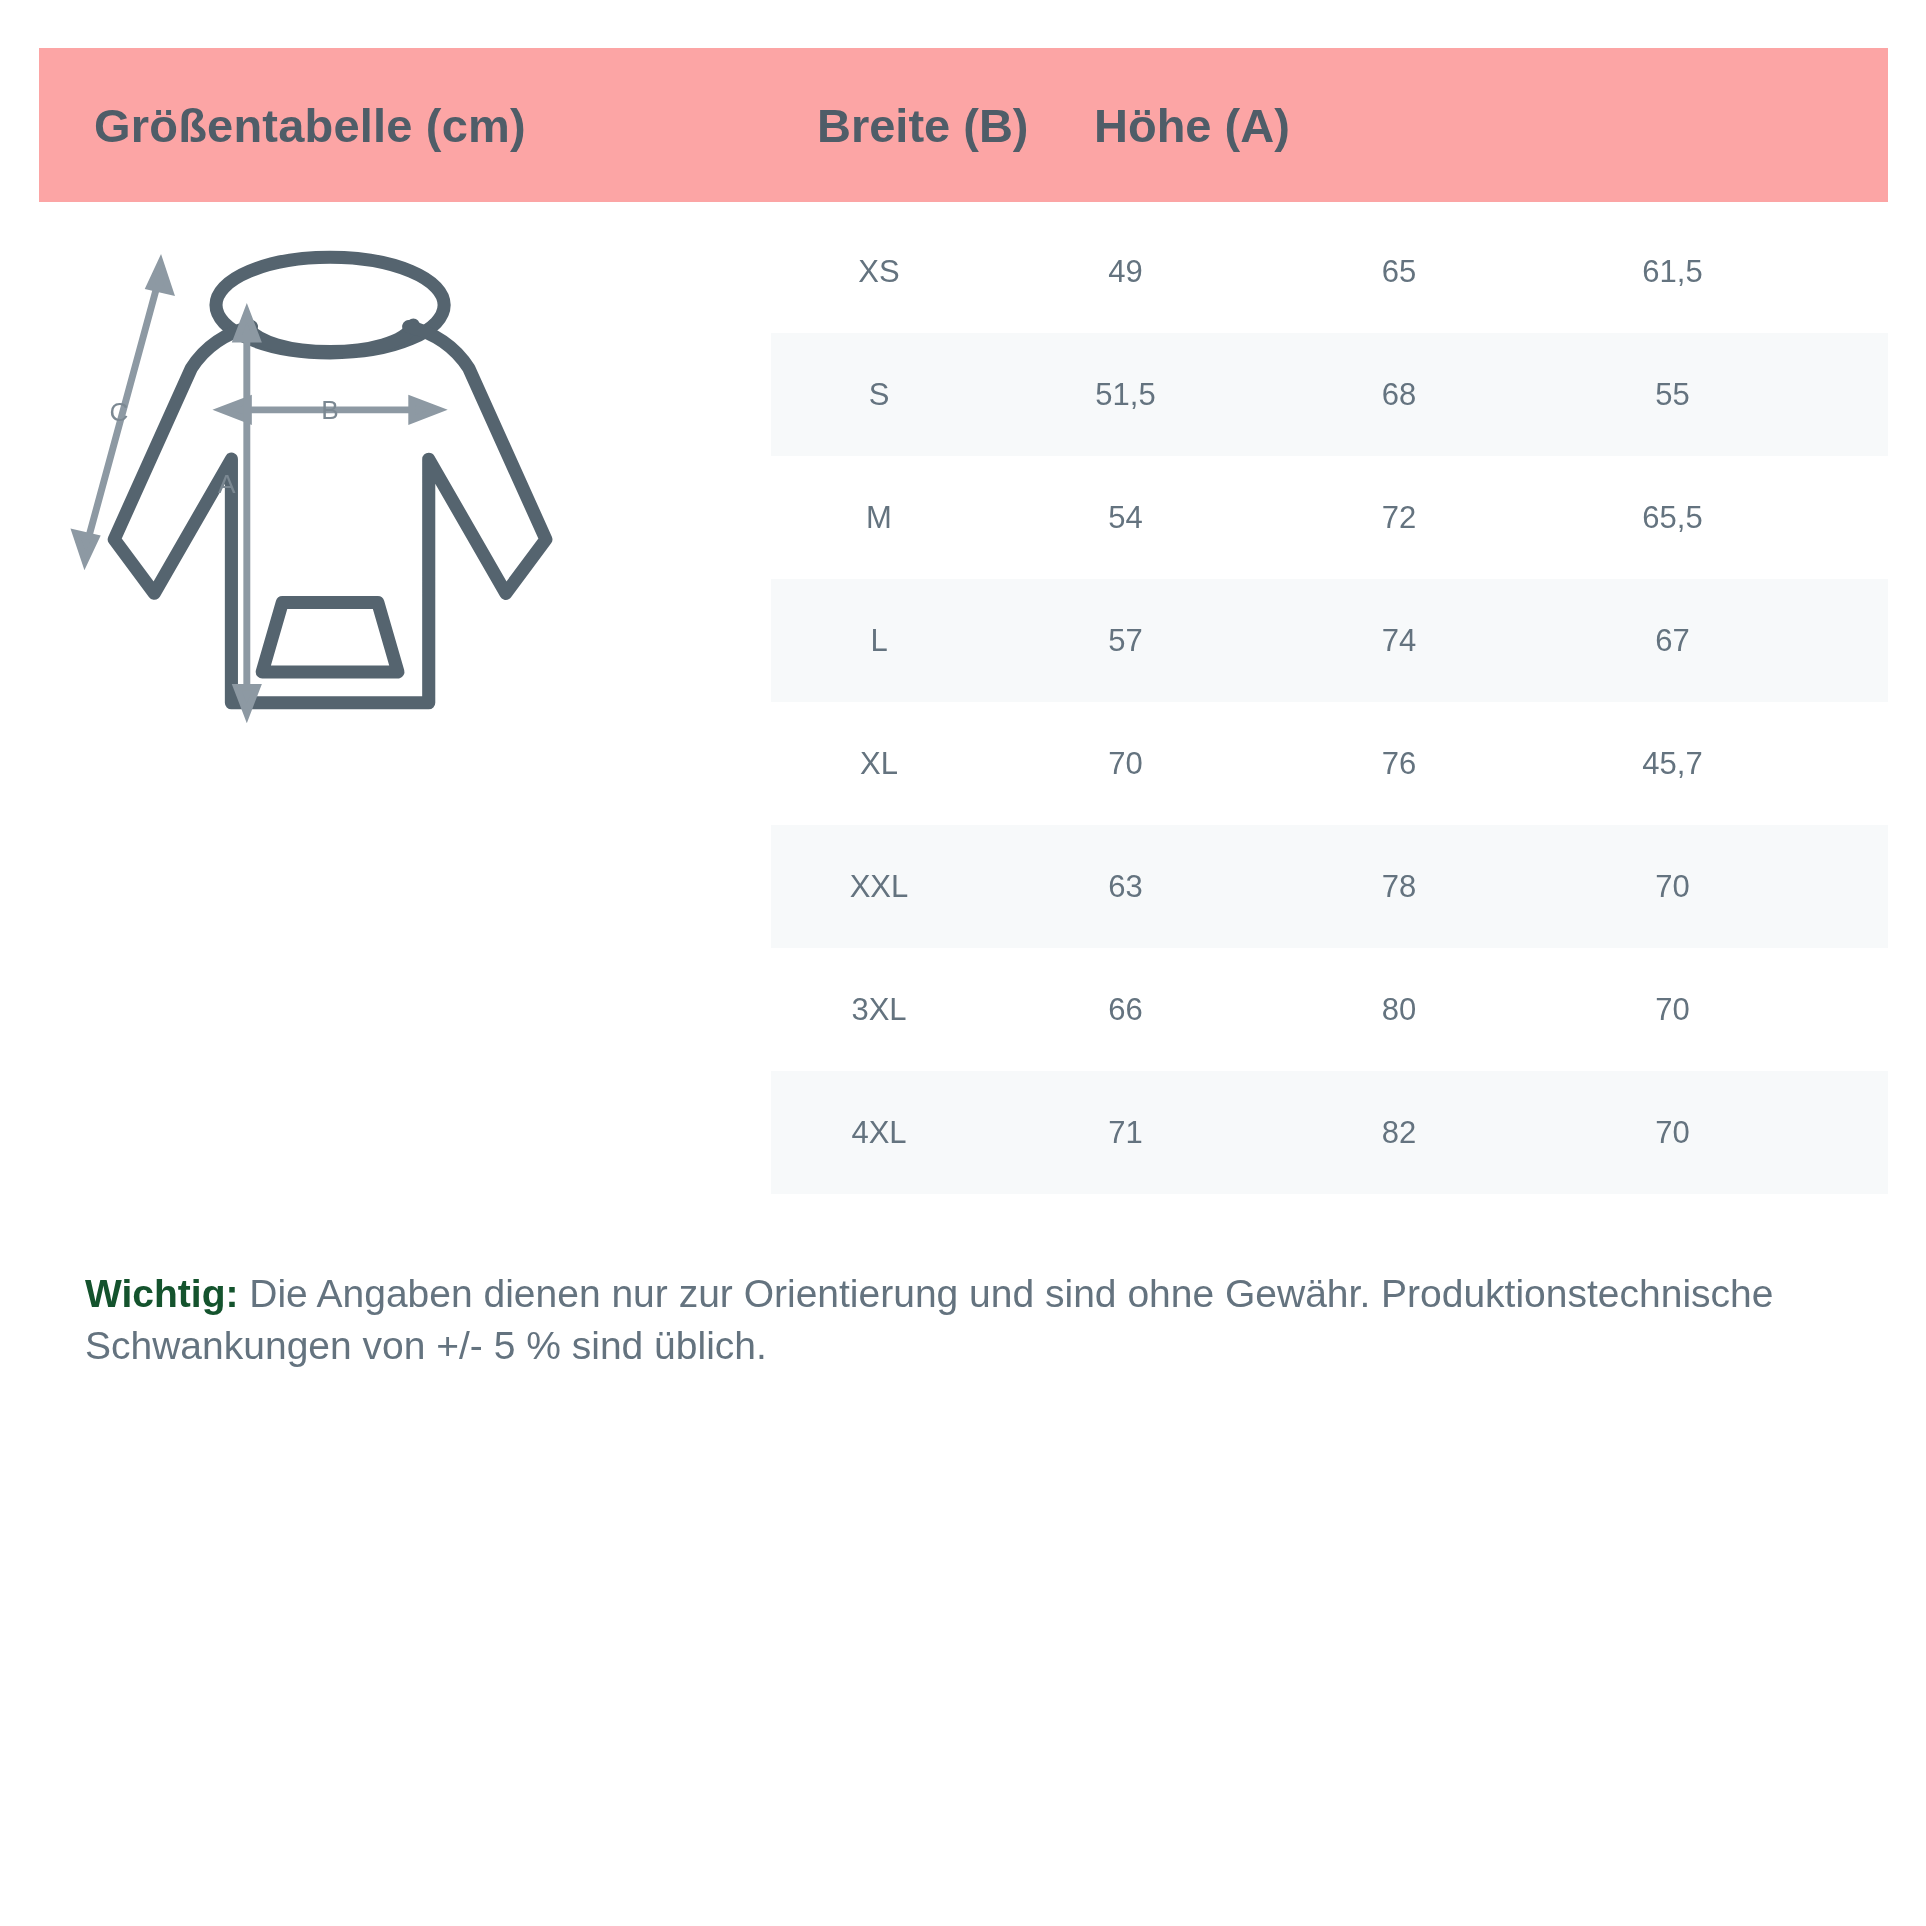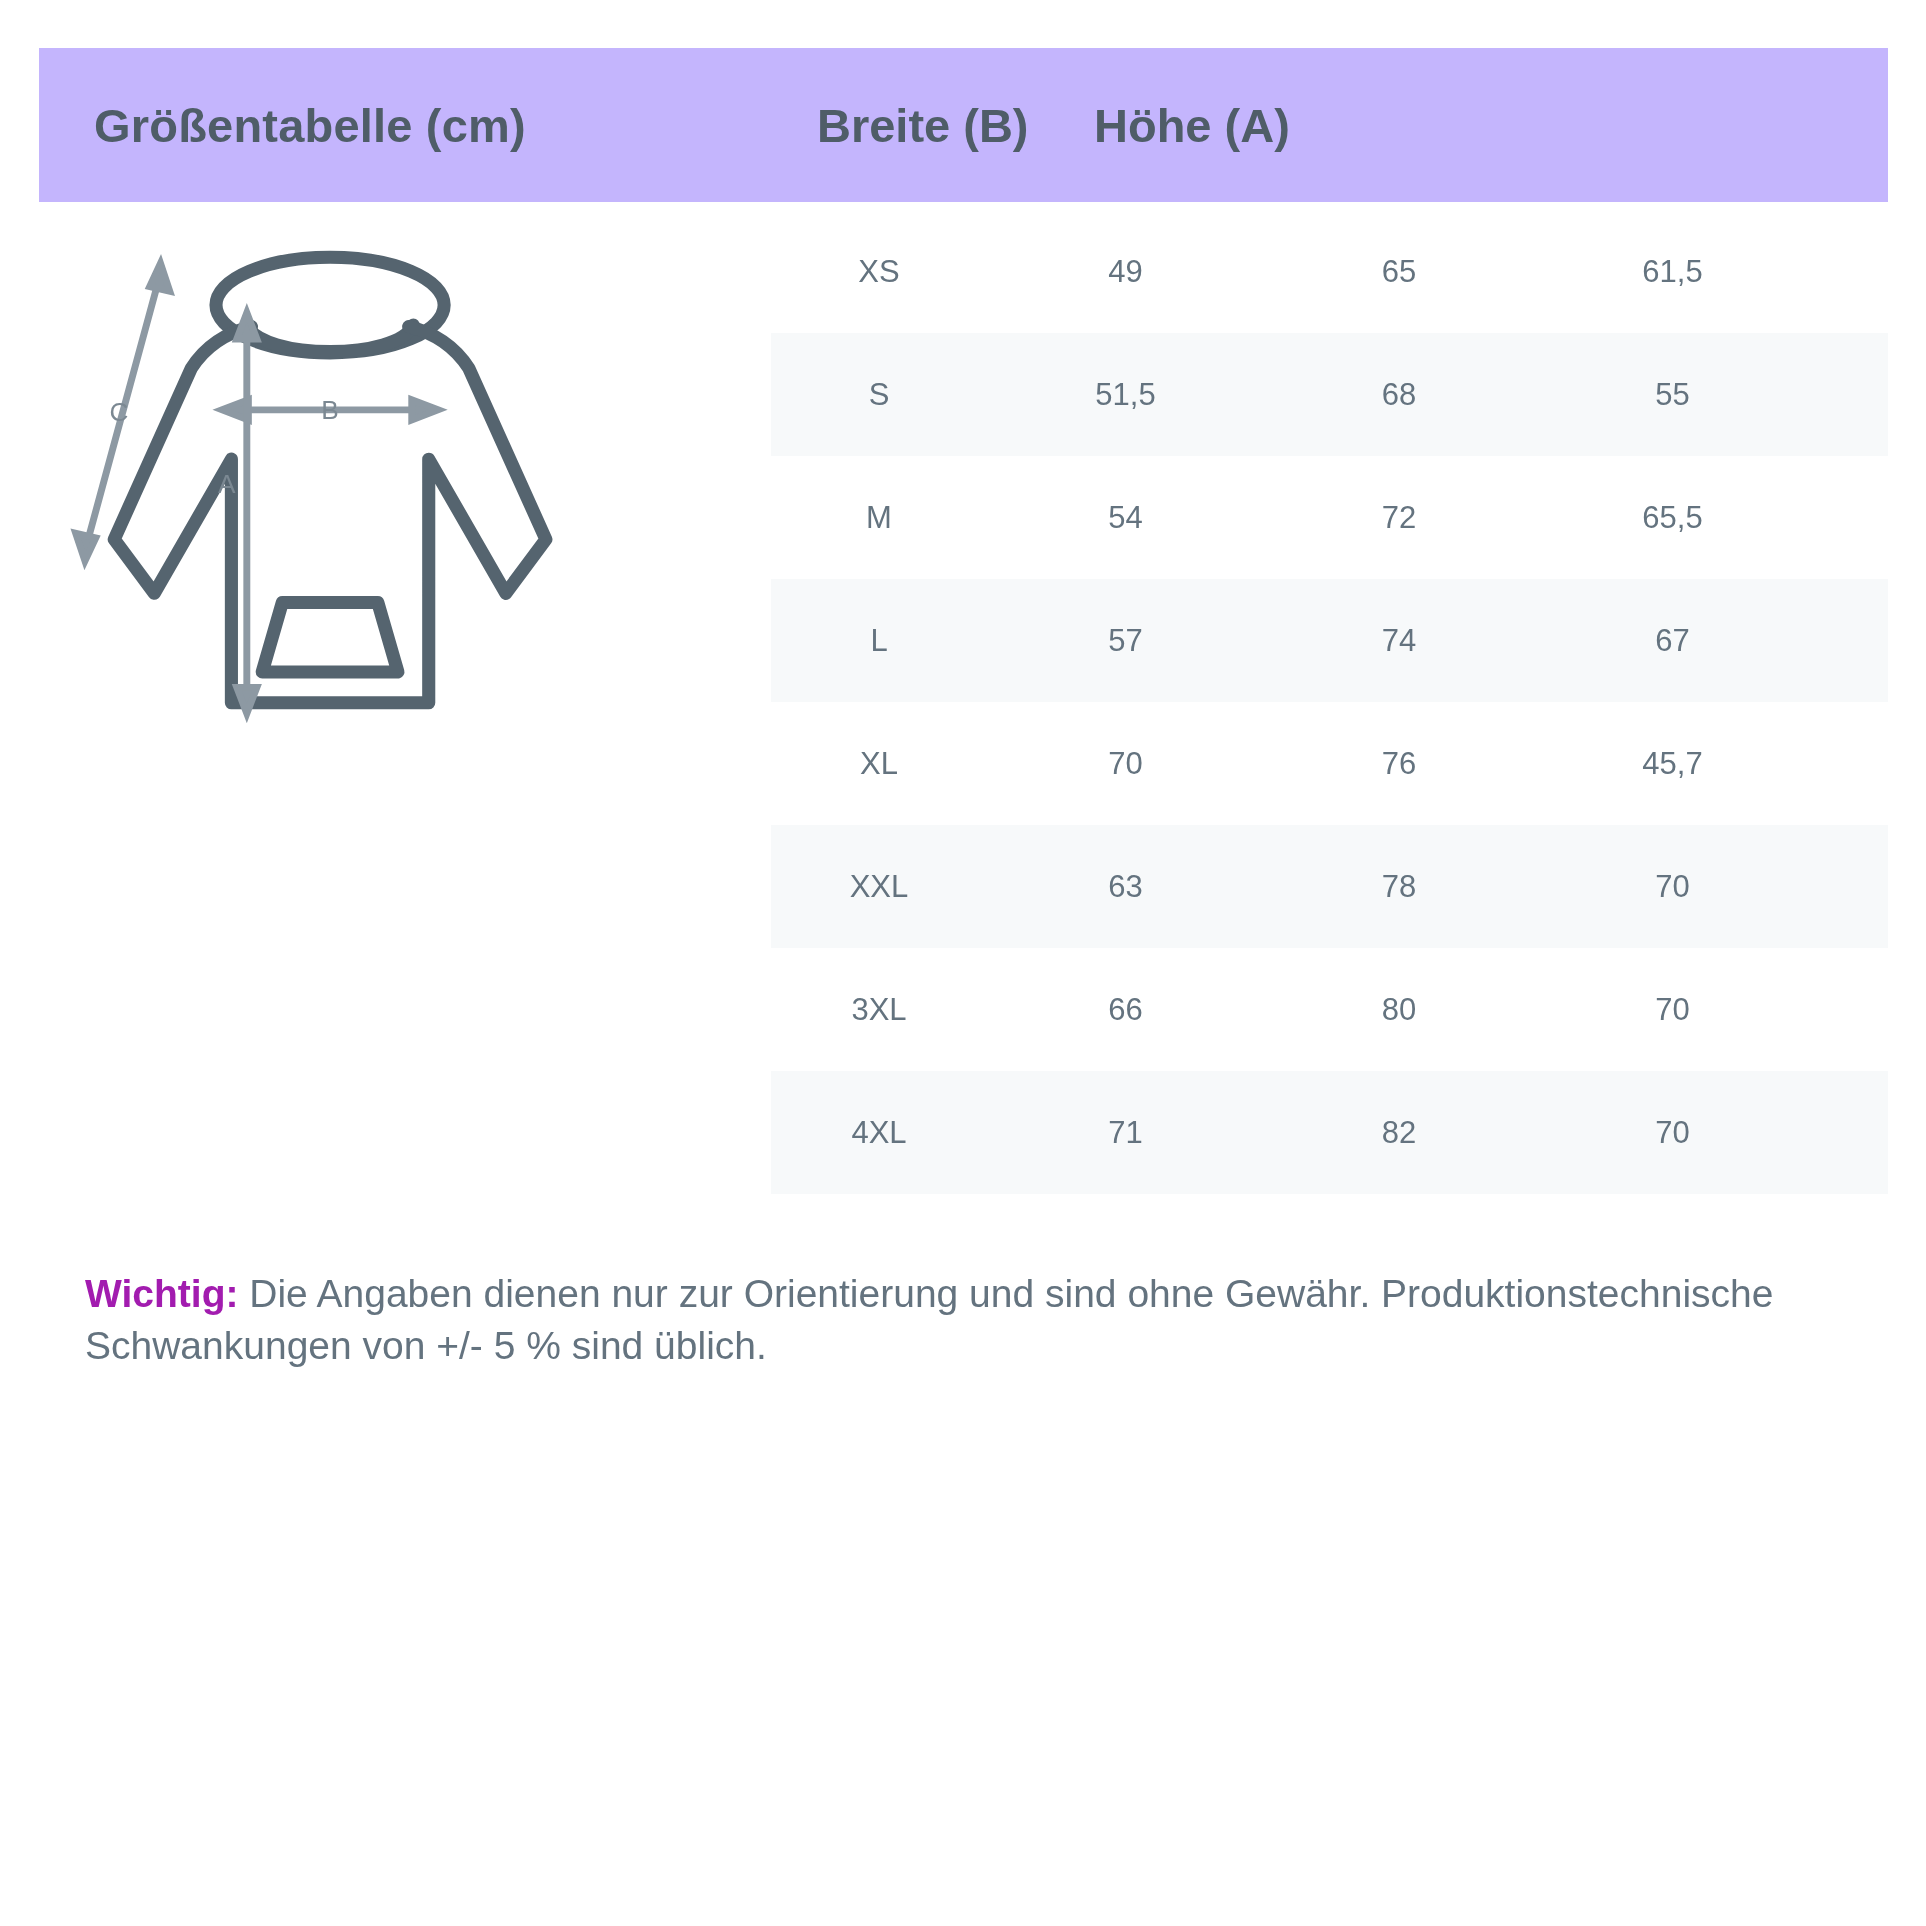--- a/index.html
+++ b/index.html
@@ -18,21 +18,21 @@
     box-sizing: border-box;
   }
 
   
   .header-band {
     position: absolute;
     left: 39px;
     top: 48px;
     width: 1849px;
     height: 154px;
-    background: #c4b5fd;
+    background: #fca5a5;
     display: flex;
     align-items: center;
     box-sizing: border-box;
   }
 
   .header-title {
     position: absolute;
     left: 55px;
     top: 50%;
     transform: translateY(-50%);
@@ -102,21 +102,21 @@
   .note {
     position: absolute;
     left: 85px;
     top: 1268px;
     width: 1765px;
     font-size: 39px;
     line-height: 1.34;
     color: #64737f;
   }
   .note b {
-    color: #a21caf;
+    color: #14532d;
     font-weight: bold;
   }
 </style>
 </head>
 <body>
 
 <div class="page">
 
   <div class="header-band">
     <div class="header-title">Größentabelle (cm)</div>

